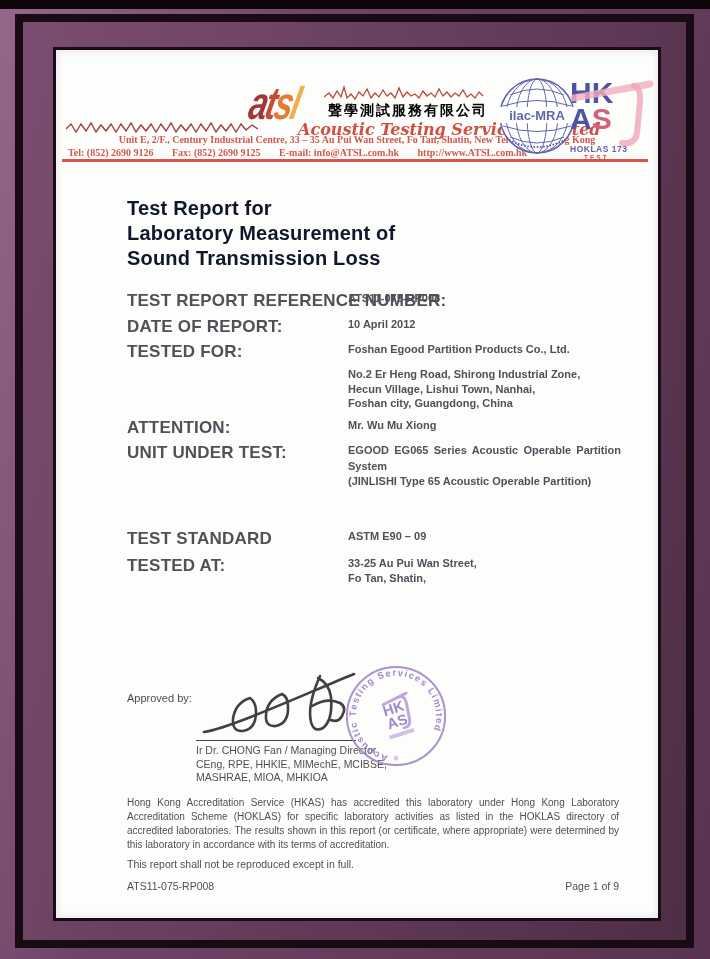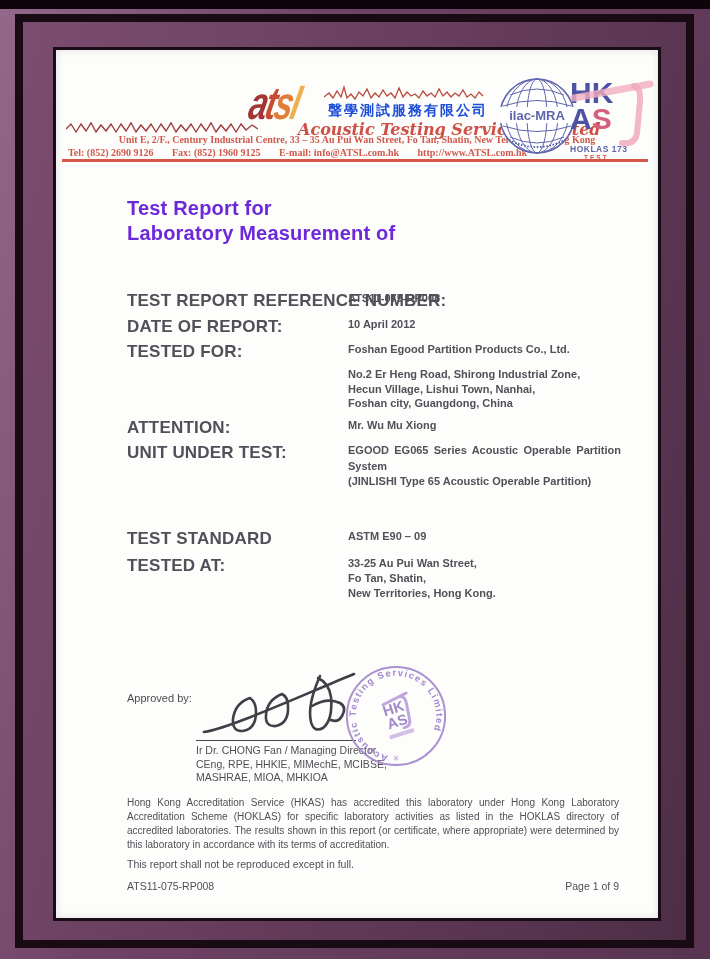--- a/index.html
+++ b/index.html
@@ -19,42 +19,42 @@
     background:#fdfdfc; box-shadow:0 0 0 3px #1a0c15, inset 0 0 8px rgba(40,20,35,.12); }
 
   
   .brand-zigzag { position:absolute; left:10px; top:70px; }
   .brand-wordmark { position:absolute; left:188px; top:28px; height:54px;
     font-weight:900; font-style:italic; font-size:46px; line-height:50px; letter-spacing:-3px;
     transform:skewX(-12deg) scaleX(.72); transform-origin:left bottom; white-space:nowrap; }
   .wl-a{color:#a23634;} .wl-t{color:#c44d33;} .wl-s{color:#e07d36;} .wl-l{color:#eeb04e;}
   .brand-squiggle { position:absolute; left:268px; top:34px; }
   .brand-chinese { position:absolute; left:272px; top:52px; font-size:14px; font-weight:bold;
-    letter-spacing:2px; color:#1d4ed8; white-space:nowrap; }
+    letter-spacing:2px; color:#000000; white-space:nowrap; }
   .brand-script { position:absolute; left:242px; top:70px; font-family:"DejaVu Serif", serif;
     font-style:italic; font-weight:bold; font-size:16px; color:#cf4f45; white-space:nowrap; }
   .hdr-address { position:absolute; left:0; right:0; top:84px; text-align:center;
     font-family:"Liberation Serif", serif; font-weight:bold; font-size:10px; color:#d0584c; }
   .hdr-contact { position:absolute; left:12px; top:97px;
     font-family:"Liberation Serif", serif; font-weight:bold; font-size:10px; color:#d0584c; }
   .hdr-contact span { margin-right:16px; }
   .hdr-rule { position:absolute; left:6px; right:10px; top:109px; height:3px; background:#d6564a; }
 
   .ilac-logo { position:absolute; left:441px; top:26px; }
   .hkas-logo { position:absolute; left:514px; top:30px; width:96px; }
   .hkas-letters { font-weight:900; font-size:30px; line-height:26px; letter-spacing:0;
     color:#4d53a4; font-family:"Liberation Sans", sans-serif; }
   .hkas-s { color:#d4607e; }
   .hkas-swoosh { position:absolute; left:-4px; top:-8px; }
   .hkas-hoklas { margin-top:12px; font-size:8.5px; font-weight:bold; color:#5d63aa; letter-spacing:.5px; }
   .hkas-test { font-size:6.5px; font-weight:bold; color:#c9564a; letter-spacing:2px; margin-left:14px; }
 
   
   .doc-title { position:absolute; left:71px; top:146px; font-size:20px; font-weight:bold;
-    line-height:25px; color:#6d28d9; letter-spacing:.2px; }
+    line-height:25px; color:#0f172a; letter-spacing:.2px; }
   .row { position:absolute; left:71px; width:494px; }
   .lbl { position:absolute; left:0; top:0; font-size:17px; font-weight:bold; color:#524f58; letter-spacing:.2px; }
   .val { position:absolute; left:221px; top:0; width:273px; font-size:11px; font-weight:bold;
     color:#524f58; line-height:15px; }
   .val.just { text-align:justify; line-height:15.5px; }
   .addr-lines div { line-height:14.5px; }
 
   
   .approved-label { position:absolute; left:71px; top:642px; font-size:11px; color:#4e4b54; }
   .signature { position:absolute; left:140px; top:616px; }
@@ -91,21 +91,21 @@
   <svg class="brand-squiggle" width="162" height="18" viewBox="0 0 162 18">
     <polyline fill="none" stroke="#bb4a3c" stroke-width="1.3" points="0,13 5,9 9,14 13,7 17,13 20,3 23,14 27,10 31,15 35,8 39,12 43,5 47,14 51,9 55,13 59,6 63,12 67,9 71,14 75,4 79,13 83,8 87,12 91,10 95,14 99,7 103,12 107,9 111,13 115,5 119,12 123,8 127,13 131,9 135,12 139,6 143,13 147,10 151,14 155,8 159,12"></polyline>
   </svg>
 
   <div class="brand-chinese">聲學測試服務有限公司</div>
   <div class="brand-script">Acoustic Testing Services Limited</div>
 
   <div class="hdr-address">Unit E, 2/F., Century Industrial Centre, 33 – 35 Au Pui Wan Street, Fo Tan, Shatin, New Territories, Hong Kong</div>
   <div class="hdr-contact">
     <span>Tel: (852) 2690 9126</span>
-    <span>Fax: (852) 1960 9125</span>
+    <span>Fax: (852) 2690 9125</span>
     <span>E-mail: info@ATSL.com.hk</span>
     <span>http://www.ATSL.com.hk</span>
   </div>
   <div class="hdr-rule"></div>
 
   <svg class="ilac-logo" width="80" height="80" viewBox="0 0 80 80">
     <circle cx="40" cy="40" r="37" fill="#ffffff" stroke="#6066ad" stroke-width="1.6"></circle>
     <ellipse cx="40" cy="40" rx="10" ry="37" fill="none" stroke="#6066ad" stroke-width="1"></ellipse>
     <ellipse cx="40" cy="40" rx="21" ry="37" fill="none" stroke="#6066ad" stroke-width="1"></ellipse>
     <ellipse cx="40" cy="40" rx="31" ry="37" fill="none" stroke="#6066ad" stroke-width="1"></ellipse>
@@ -127,20 +127,21 @@
       <path d="M8,26 L84,12" stroke="#f2aebf" stroke-width="7" stroke-linecap="round" fill="none" opacity=".8"></path>
       <path d="M68,14 q7,2 6,15 l-3,32 q-2,12 -15,10" stroke="#f0a6ba" stroke-width="6" stroke-linecap="round" fill="none" opacity=".8"></path>
     </svg>
     <div class="hkas-hoklas">HOKLAS 173</div>
     <div class="hkas-test">TEST</div>
   </div>
 
   <div class="doc-title">
     <div>Test Report for</div>
     <div>Laboratory Measurement of</div>
+    <div>Sound Transmission Loss</div>
   </div>
 
   <div class="row" style="top:241px">
     <div class="lbl">TEST REPORT REFERENCE NUMBER:</div>
     <div class="val">ATS11-075-RP008</div>
   </div>
   <div class="row" style="top:267px">
     <div class="lbl">DATE OF REPORT:</div>
     <div class="val">10 April 2012</div>
   </div>
@@ -168,21 +169,20 @@
   </div>
   <div class="row" style="top:479px">
     <div class="lbl">TEST STANDARD</div>
     <div class="val">ASTM E90 – 09</div>
   </div>
   <div class="row" style="top:506px">
     <div class="lbl">TESTED AT:</div>
     <div class="val">
       <div>33-25 Au Pui Wan Street,</div>
       <div>Fo Tan, Shatin,</div>
-      <div>New Territories, Hong Kong.</div>
     </div>
   </div>
 
   <div class="approved-label">Approved by:</div>
 
   <svg class="signature" width="168" height="74" viewBox="0 0 168 74">
     <g fill="none" stroke="#403e47" stroke-width="2.6" stroke-linecap="round">
       <path d="M8,66 C34,62 100,32 158,8"></path>
       <path d="M54,32 q-15,5 -17,21 q-1,13 10,12 q13,-2 13,-19 q0,-10 -6,-14"></path>
       <path d="M86,28 q-15,6 -16,21 q-1,12 10,11 q13,-3 12,-20 q0,-9 -6,-12"></path>

